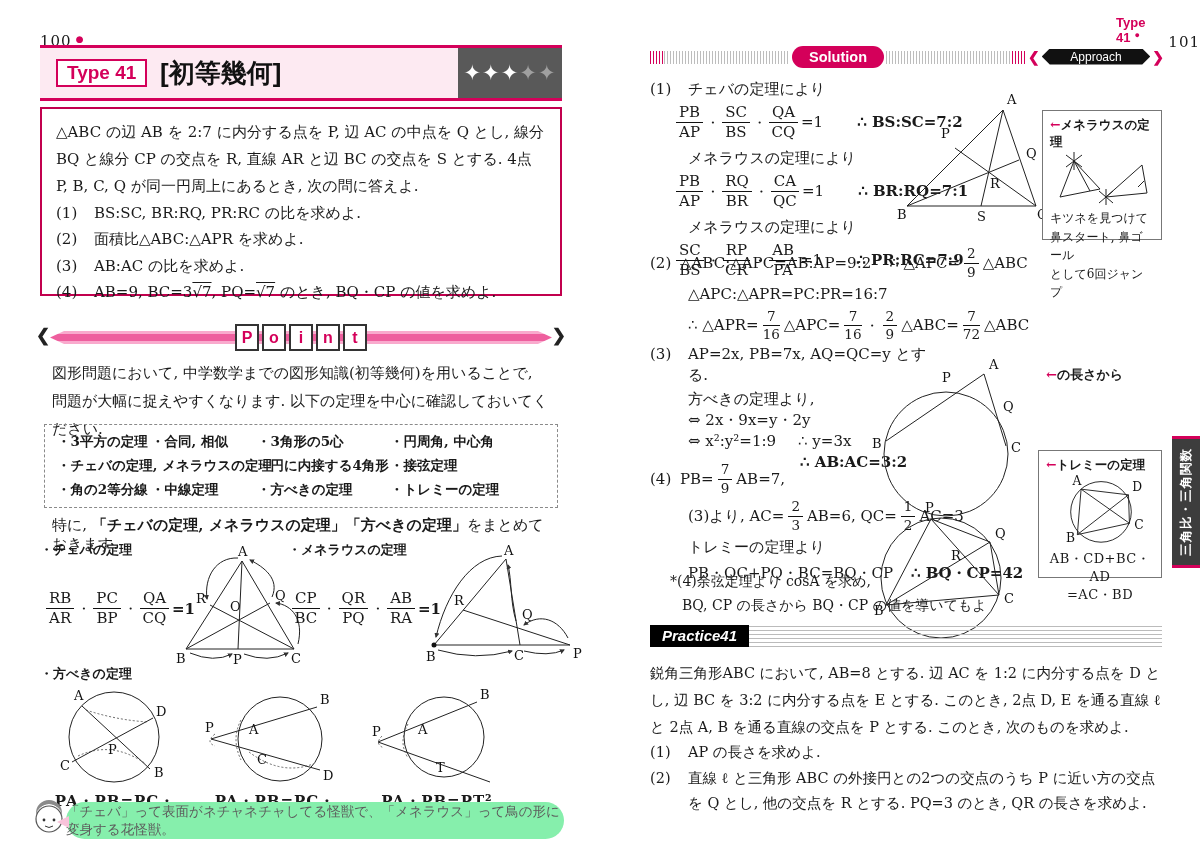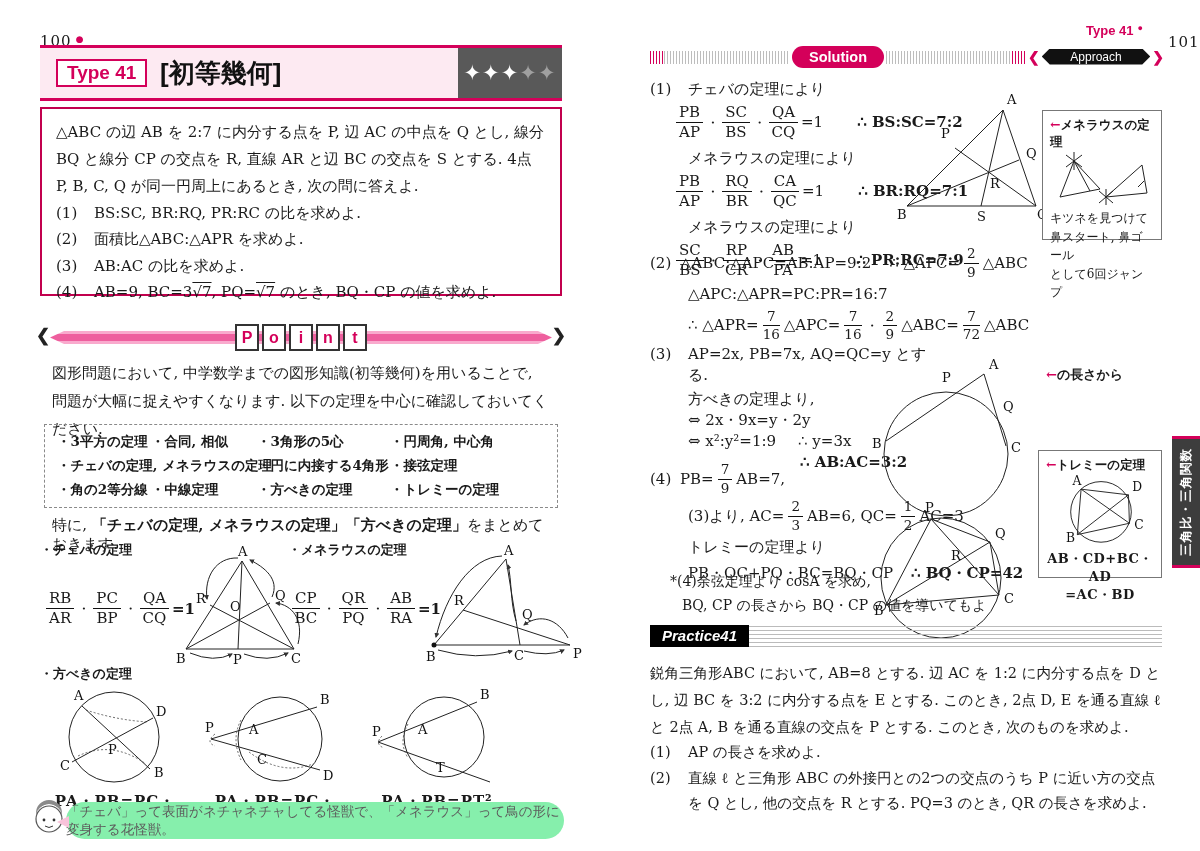--- a/index.html
+++ b/index.html
@@ -94,21 +94,21 @@
   .solrow{display:flex;gap:12px;margin-bottom:2px;}
   .solrow .no{flex:none;width:26px;}
   .ind{margin-left:38px;}
   .sline{margin-bottom:3px;display:flex;align-items:center;gap:4px;white-space:nowrap;}
 
   
   .aside-box{border:1px solid #777;background:#fff;box-sizing:border-box;padding:6px 7px;}
   .aside-title{font-size:12.5px;font-weight:700;}
   .red-arrow{color:#d4005a;font-weight:700;}
   .aside-text{font-size:12px;line-height:1.55;}
-  .aside-formula{font-size:13px;font-weight:700;text-align:center;line-height:1.4;letter-spacing:0.5px;}
+  .aside-formula{font-size:13px;font-weight:400;text-align:center;line-height:1.4;letter-spacing:0.5px;}
 
   
   .practice-banner{left:650px;top:626px;width:512px;height:22px;
     background:repeating-linear-gradient(180deg,#bbb 0 1px,transparent 1px 4px);}
   .practice-chip{position:absolute;left:0;top:-1px;background:#000;color:#fff;font-weight:700;
     font-style:italic;font-size:15px;padding:2px 12px 3px;font-family:"Liberation Sans",sans-serif;}
   .practice-body{left:650px;top:660px;width:514px;font-size:14.5px;line-height:1.85;}
 
   
   .side-tab{left:1172px;top:436px;width:28px;height:132px;background:#3d3d3d;
@@ -119,21 +119,21 @@
 </style>
 </head>
 <body>
 
 <div id="page">
 
   <div class="abs pageno" style="left:40px;top:8px;">
     <span>100</span><span class="reddot">●</span>
   </div>
 
-  <div class="abs" style="left:1086px;top:9px;display:flex;align-items:center;gap:25px;">
+  <div class="abs" style="left:1116px;top:9px;display:flex;align-items:center;gap:12px;">
     <span class="typehead"><span>Type 41</span><span class="reddot">●</span></span>
     <span class="pageno">101</span>
   </div>
 
   <div class="abs type-banner">
     <span class="type-chip">Type 41</span>
     <span class="type-title">[初等幾何]</span>
     <span class="star-box">
       <span class="star-on">✦✦✦</span>
         <span class="star-off">✦✦</span>

